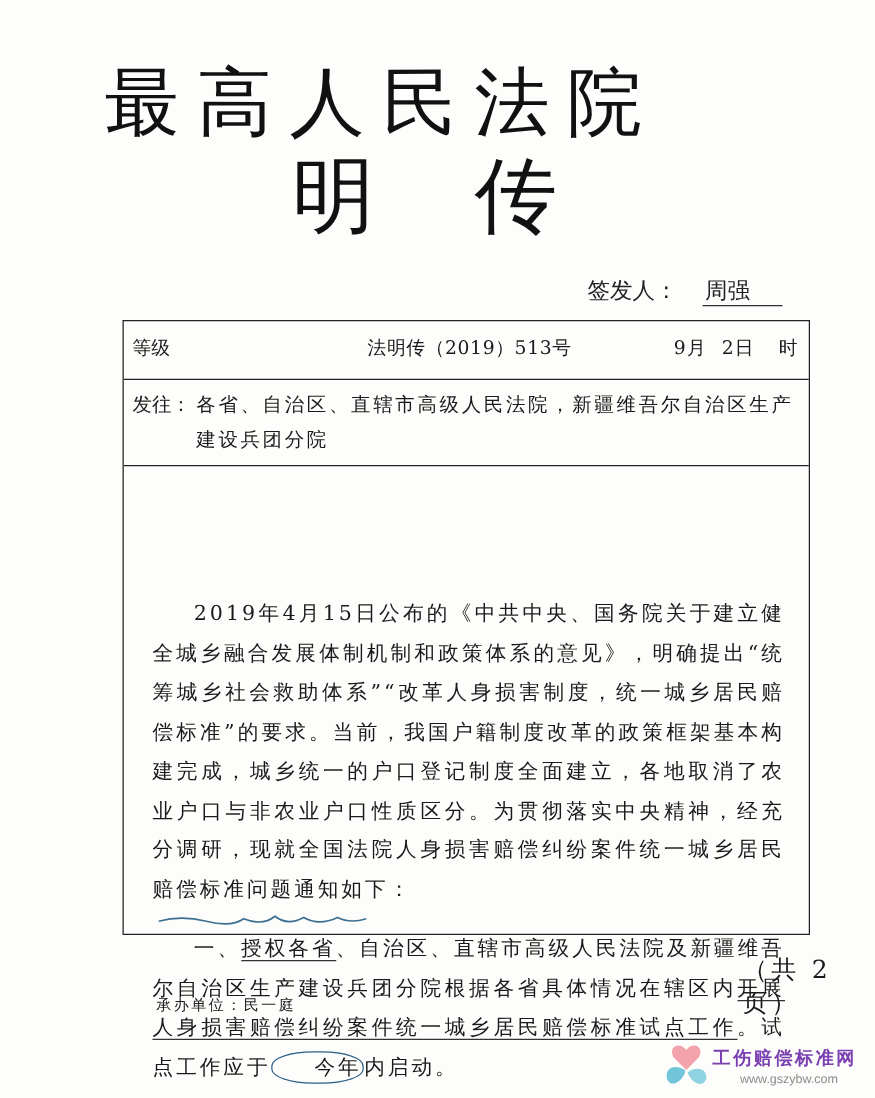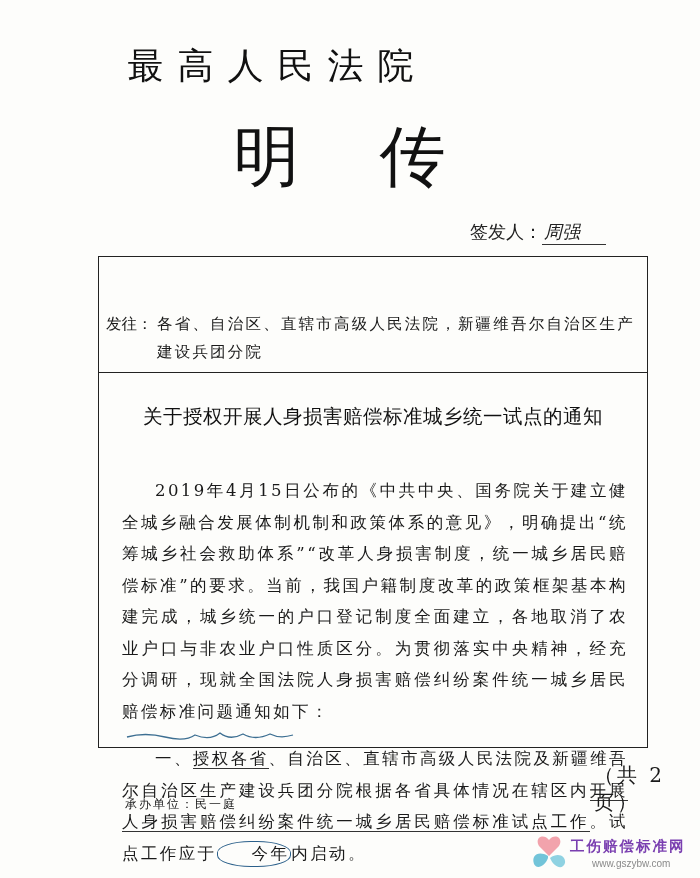--- a/index.html
+++ b/index.html
@@ -6,37 +6,38 @@
     body {
       width: 700px; height: 878px; overflow: hidden;
       background: #fdfdfb;
       font-family: "DejaVu Serif", "Liberation Serif", serif;
       color: #1a1a1a;
       position: relative;
     }
     .page { position: absolute; left: 0; top: 0; width: 700px; height: 878px; }
     .court-name {
       position: absolute; left: 0; width: 555px; top: 42px;
-      text-align: center; font-size: 36px; letter-spacing: 14px;
+      text-align: center; font-size: 60px; letter-spacing: 14px;
       font-family: "DejaVu Serif", serif; font-weight: normal;
       color: #111;
+      padding-left: 28px;
     }
     .doc-type {
       position: absolute; left: 0; width: 700px; top: 112px;
       text-align: center; font-size: 66px; letter-spacing: 80px;
       font-family: "DejaVu Serif", serif; color: #111;
       padding-left: 59px; box-sizing: border-box;
     }
     .signer {
       position: absolute; left: 470px; top: 220px; font-size: 18px;
       font-family: "DejaVu Sans", sans-serif; color: #222;
     }
     .signer .name {
       display: inline-block; border-bottom: 1.5px solid #333;
-      padding: 0 26px 0 2px; margin-left: 0; font-style: italic;
+      padding: 0 26px 0 2px; margin-left: 20px;
     }
     .frame {
       position: absolute; left: 98px; top: 256px; width: 550px; height: 492px;
       border: 1.6px solid #222; box-sizing: border-box;
     }
     .row1 {
       position: absolute; left: 0; top: 0; width: 100%; height: 47px;
       border-bottom: 1.4px solid #222; box-sizing: border-box;
       font-size: 15px;
     }
@@ -96,28 +97,33 @@
 <div class="page">
 
   <div class="court-name">最高人民法院</div>
   <div class="doc-type">明传</div>
 
   <div class="signer">
     <span>签发人：</span><span class="name">周强</span>
   </div>
 
   <div class="frame">
+    <div class="row1">
+      <span class="grade">等级</span>
+      <span class="docno">法明传（2019）513号</span>
+      <span class="date">9月 2日</span>
+      <span class="hour">时</span>
+    </div>
 
     <div class="row2">
       <span class="label">发往：</span>
       <span class="line1">各省、自治区、直辖市高级人民法院，新疆维吾尔自治区生产</span>
       <span class="line2">建设兵团分院</span>
     </div>
 
-    <div class="notice-title">关于授权开展人身损害赔偿标准城乡统一试点的通知</div>
 
     <div class="body">
       <p>2019年4月15日公布的《中共中央、国务院关于建立健全城乡融合发展体制机制和政策体系的意见》，明确提出“统筹城乡社会救助体系”“改革人身损害制度，统一城乡居民赔偿标准”的要求。当前，我国户籍制度改革的政策框架基本构建完成，城乡统一的户口登记制度全面建立，各地取消了农业户口与非农业户口性质区分。为贯彻落实中央精神，经充分调研，现就全国法院人身损害赔偿纠纷案件统一城乡居民赔偿标准问题通知如下：</p>
       <p><span>一、</span><span class="ul">授权各省</span><span>、自治区、直辖市高级人民法院及新疆维吾尔自治区生产建设兵团分院根据各省具体情况在辖区内</span><span class="ul">开展人身损害赔偿纠纷案件统一城乡居民赔偿标准试点工作</span><span>。试点工作应于</span><span class="circled">今年</span><span>内启动。</span></p>
     </div>
 
     <svg class="squiggle" viewBox="0 0 170 14">
       <path d="M2 8 Q20 3 40 8 T70 6 Q85 12 95 4 Q105 12 118 5 Q130 12 145 5 Q155 10 168 6" fill="none" stroke="#3d6f92" stroke-width="1.3"></path>
     </svg>
   </div>

